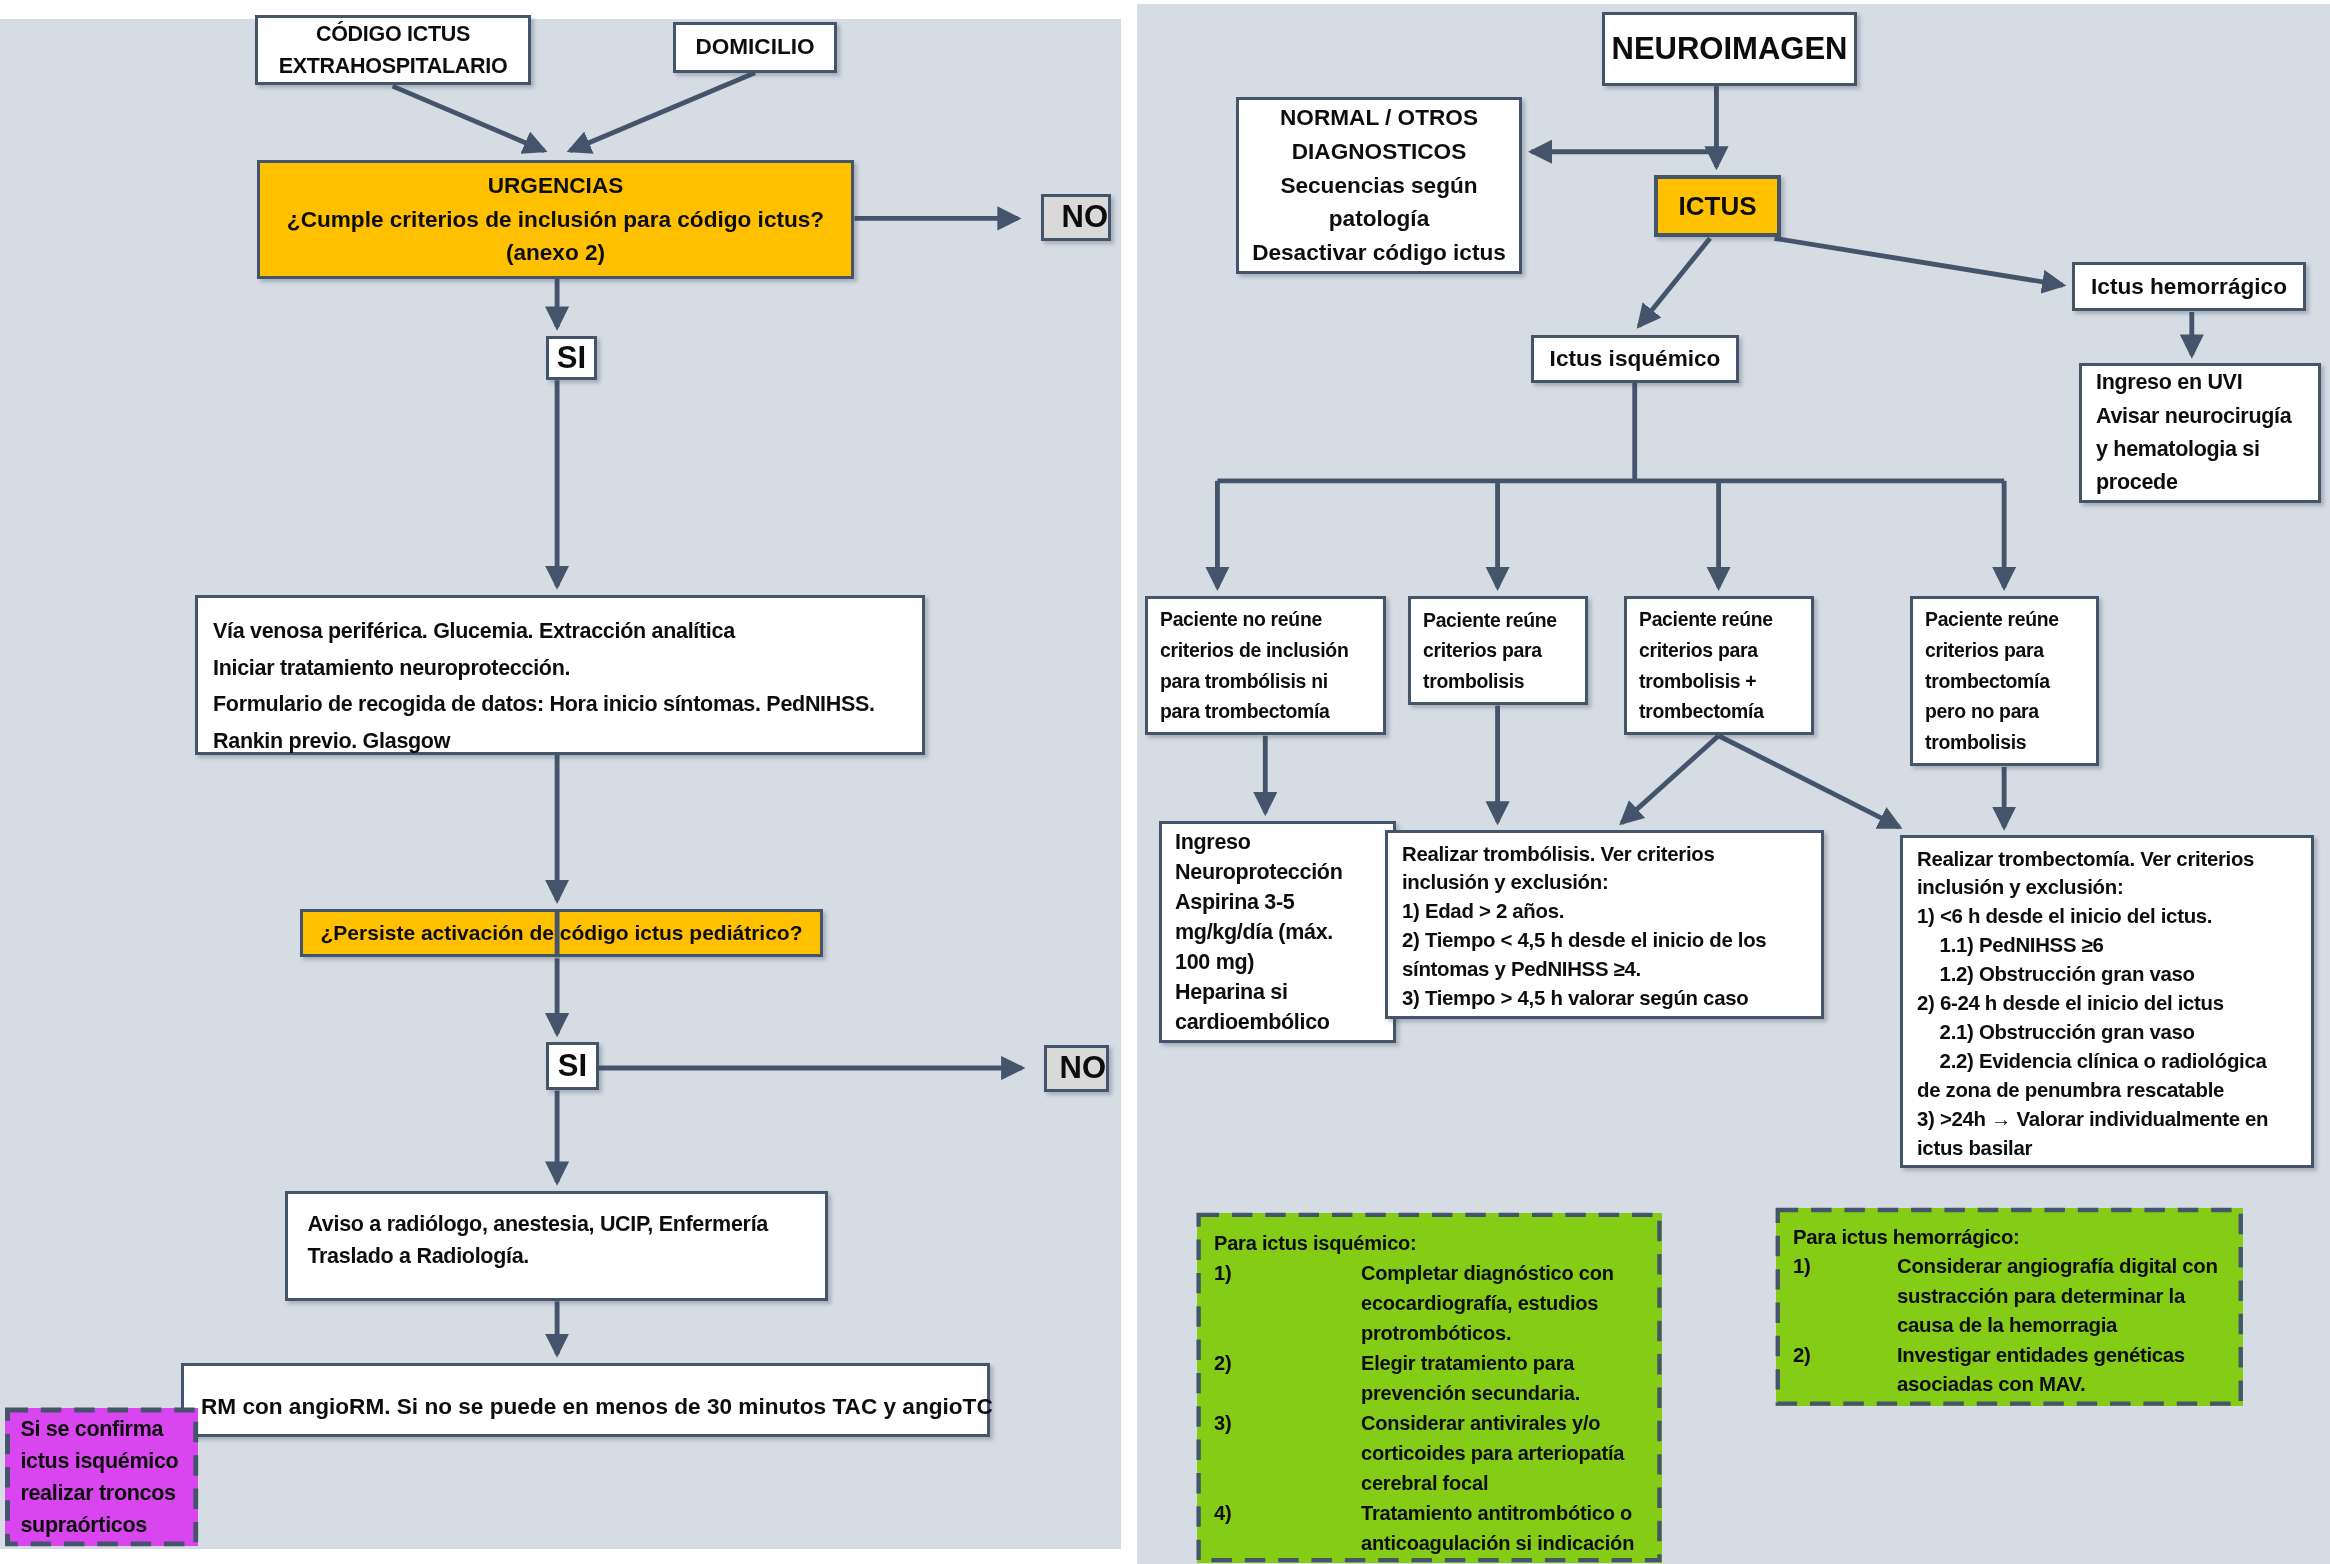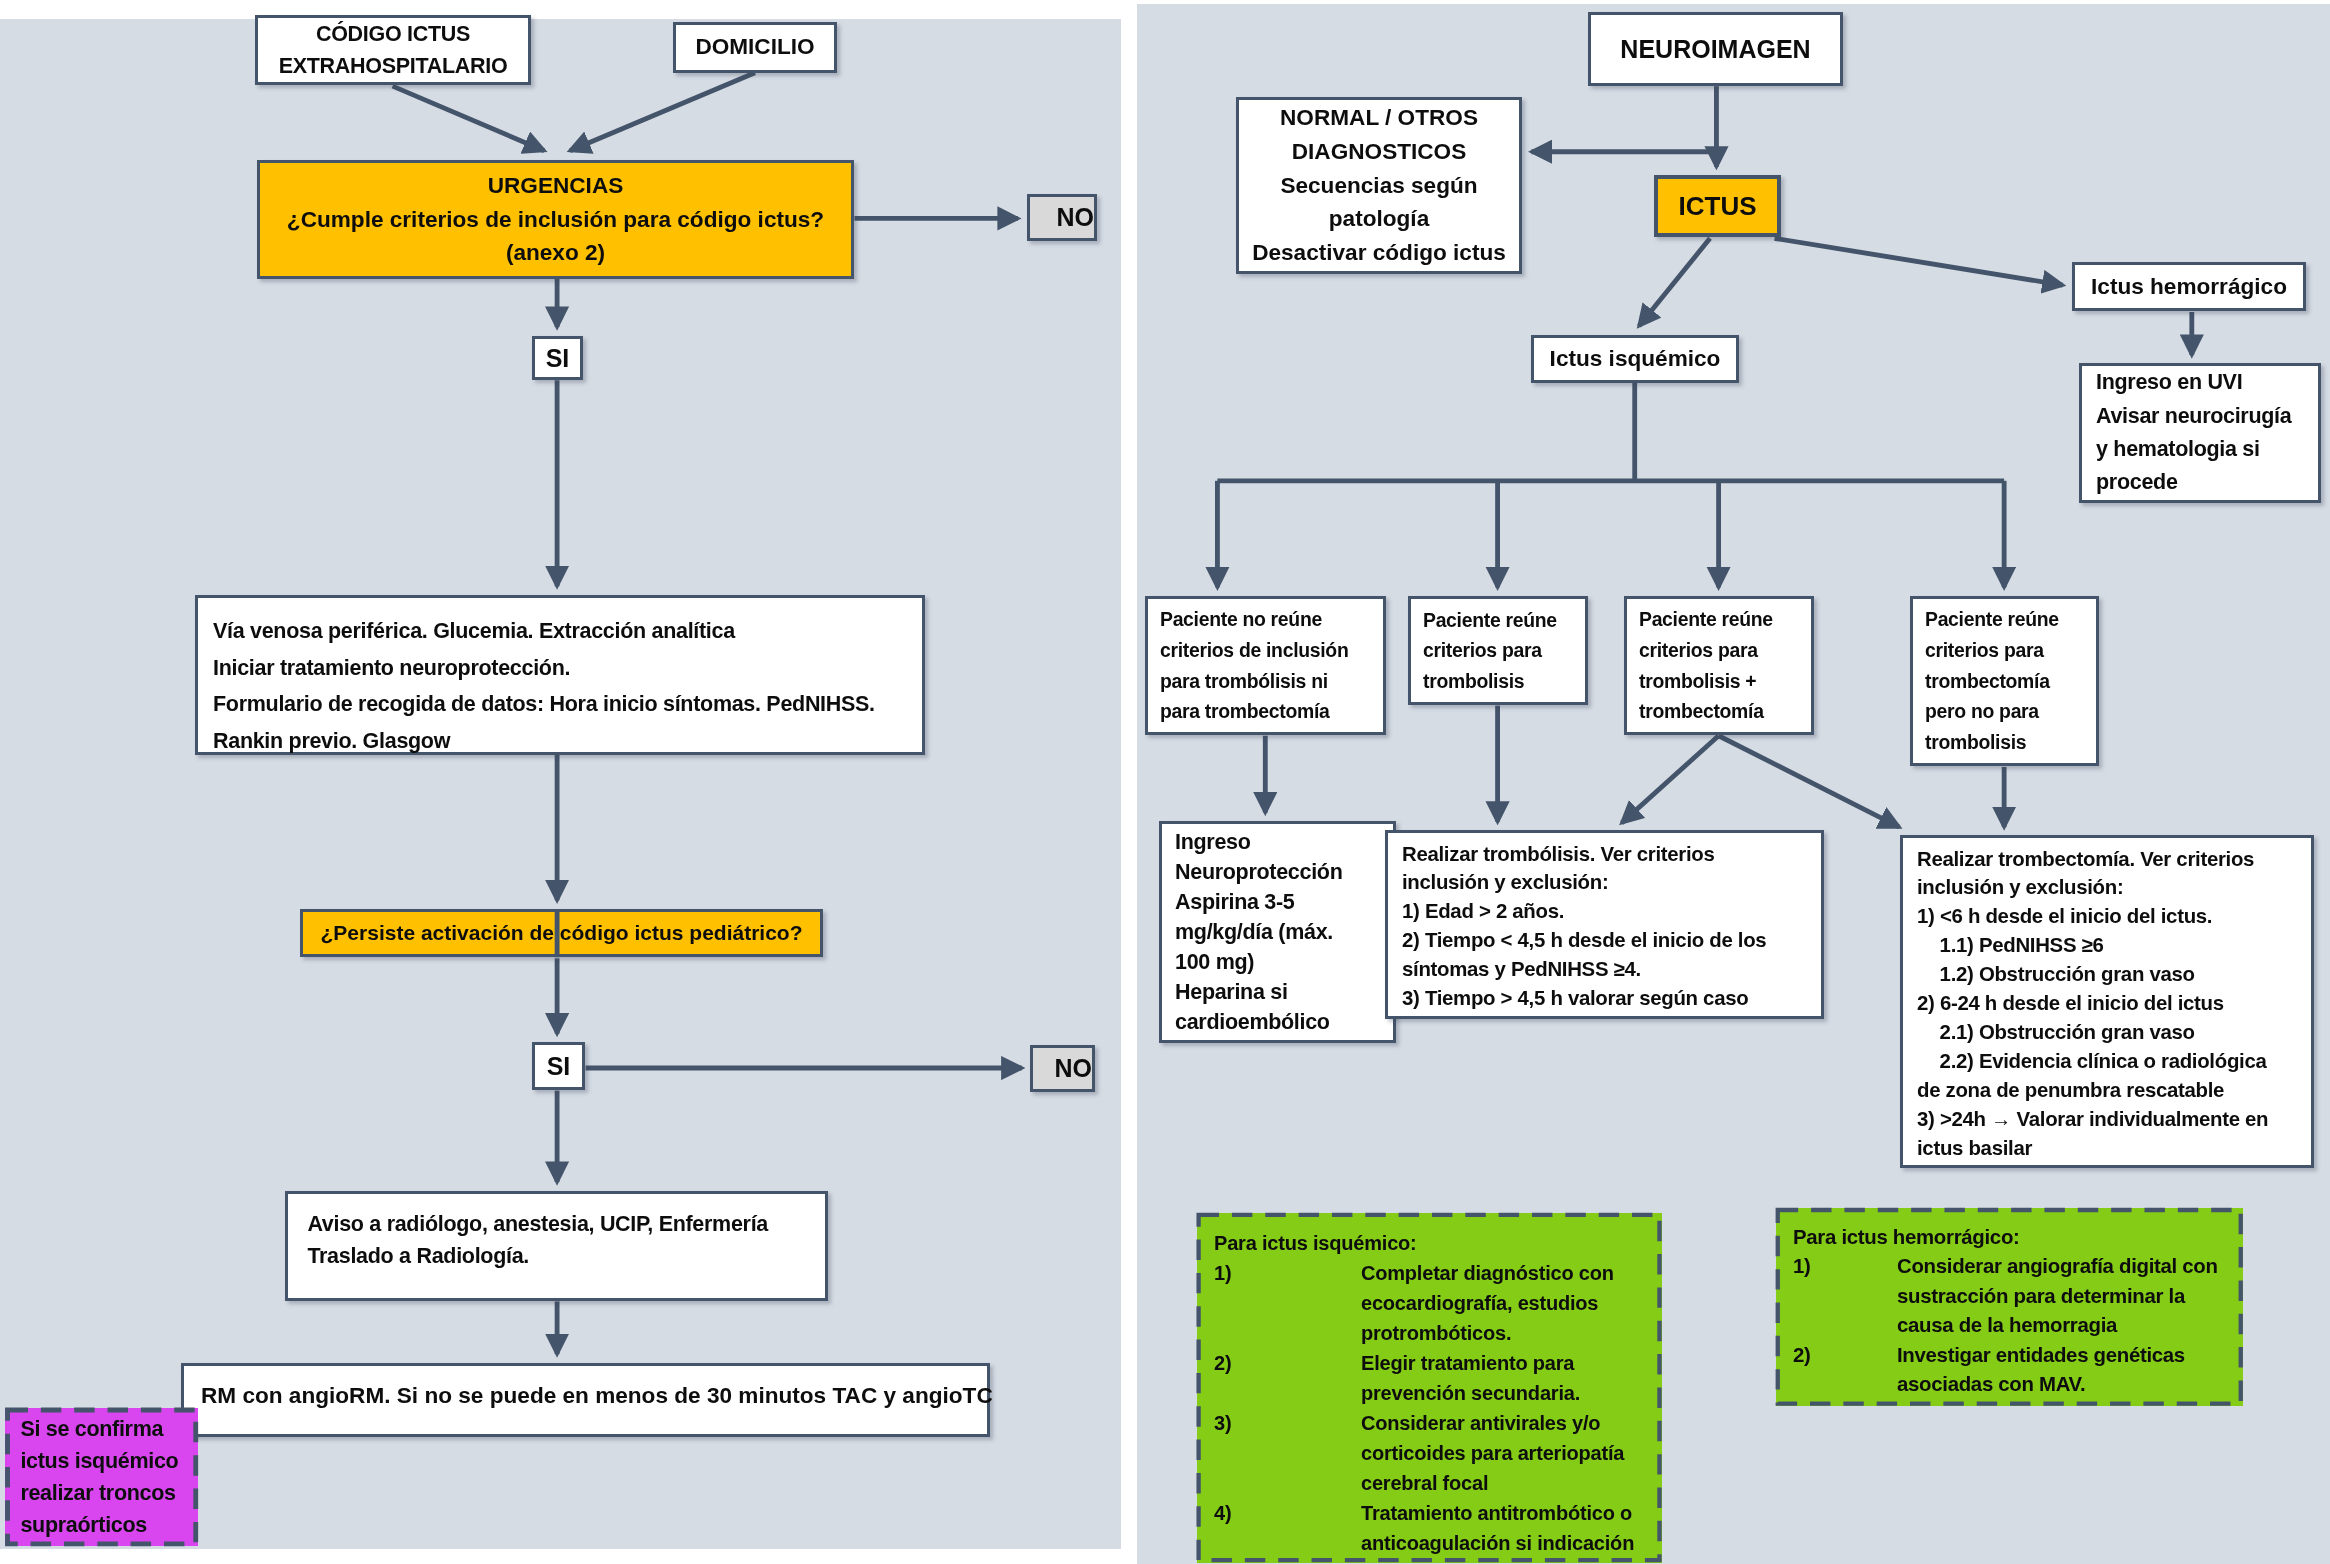--- a/index.html
+++ b/index.html
@@ -7,21 +7,21 @@
           font-family:"Liberation Sans",sans-serif;font-weight:bold;color:#0d0d0d;}
   .panel{position:absolute;background:#D6DCE4;}
   svg.layer{position:absolute;left:0;top:0;pointer-events:none;}
   .bx{position:absolute;background:#ffffff;border:3.2px solid #44546A;box-sizing:border-box;
       display:flex;flex-direction:column;justify-content:center;align-items:center;
       text-align:center;z-index:10;box-shadow:2.7px 3.2px 3.8px rgba(60,70,90,0.30);}
   .bx.left{align-items:flex-start;text-align:left;}
   .orange{background:#FFC000;}
   .gray{background:#D9D9D9;align-items:flex-end;}
   .ln{white-space:nowrap;}
-  .f46{font-size:25px;line-height:1.45;}
+  .f46{font-size:31px;line-height:1.45;margin-left:14px;}
   .f42{font-size:22.6px;line-height:1.5;}
   .f40{font-size:21.5px;line-height:1.5;letter-spacing:-0.3px;}
   .f38{font-size:20.4px;line-height:1.44;letter-spacing:-0.3px;}
   .f37{font-size:20px;line-height:1.5;letter-spacing:-0.2px;}
   .f36{font-size:19.4px;line-height:1.58;letter-spacing:-0.3px;}
   .info1{padding:15px 0 0 15px;line-height:1.7;}
   .uvi{padding-left:14px;line-height:1.55;}
   .pac{padding-left:12px;}
   .ingreso{padding-left:13px;line-height:1.4;}
   .tromb{padding:6.5px 0 0 14px;line-height:1.42;justify-content:flex-start;}
@@ -29,21 +29,21 @@
   .dash{position:absolute;background:#84cc16;box-sizing:border-box;z-index:10;
         display:block;text-align:left;padding:15px 8px 0 17px;}
   .pink{position:absolute;background:#d946ef;box-sizing:border-box;z-index:12;
         display:flex;flex-direction:column;justify-content:center;align-items:flex-start;
         text-align:left;padding-left:15px;}
   .item{display:flex;align-items:flex-start;}
   .inum{flex:0 0 99px;}
   .inum2{flex:0 0 56px;}
   .itext{flex:1;margin-left:48px;}
   .aviso{justify-content:flex-start;padding-top:14px;padding-left:19.4px;}
-  .rmbox{justify-content:flex-start;padding-top:13px;padding-left:17px;}
+  .rmbox{justify-content:center;padding-top:13px;padding-left:17px;}
 </style>
 </head>
 <body>
 
 <div id="canvas">
 
   <div class="panel" style="left:0;top:19px;width:1121px;height:1530px;"></div>
   <div class="panel" style="left:1137px;top:4.3px;width:1193px;height:1561px;"></div>
 
   <svg class="layer" width="2330" height="1565" style="z-index:5;" viewBox="0 0 4333 2910">

